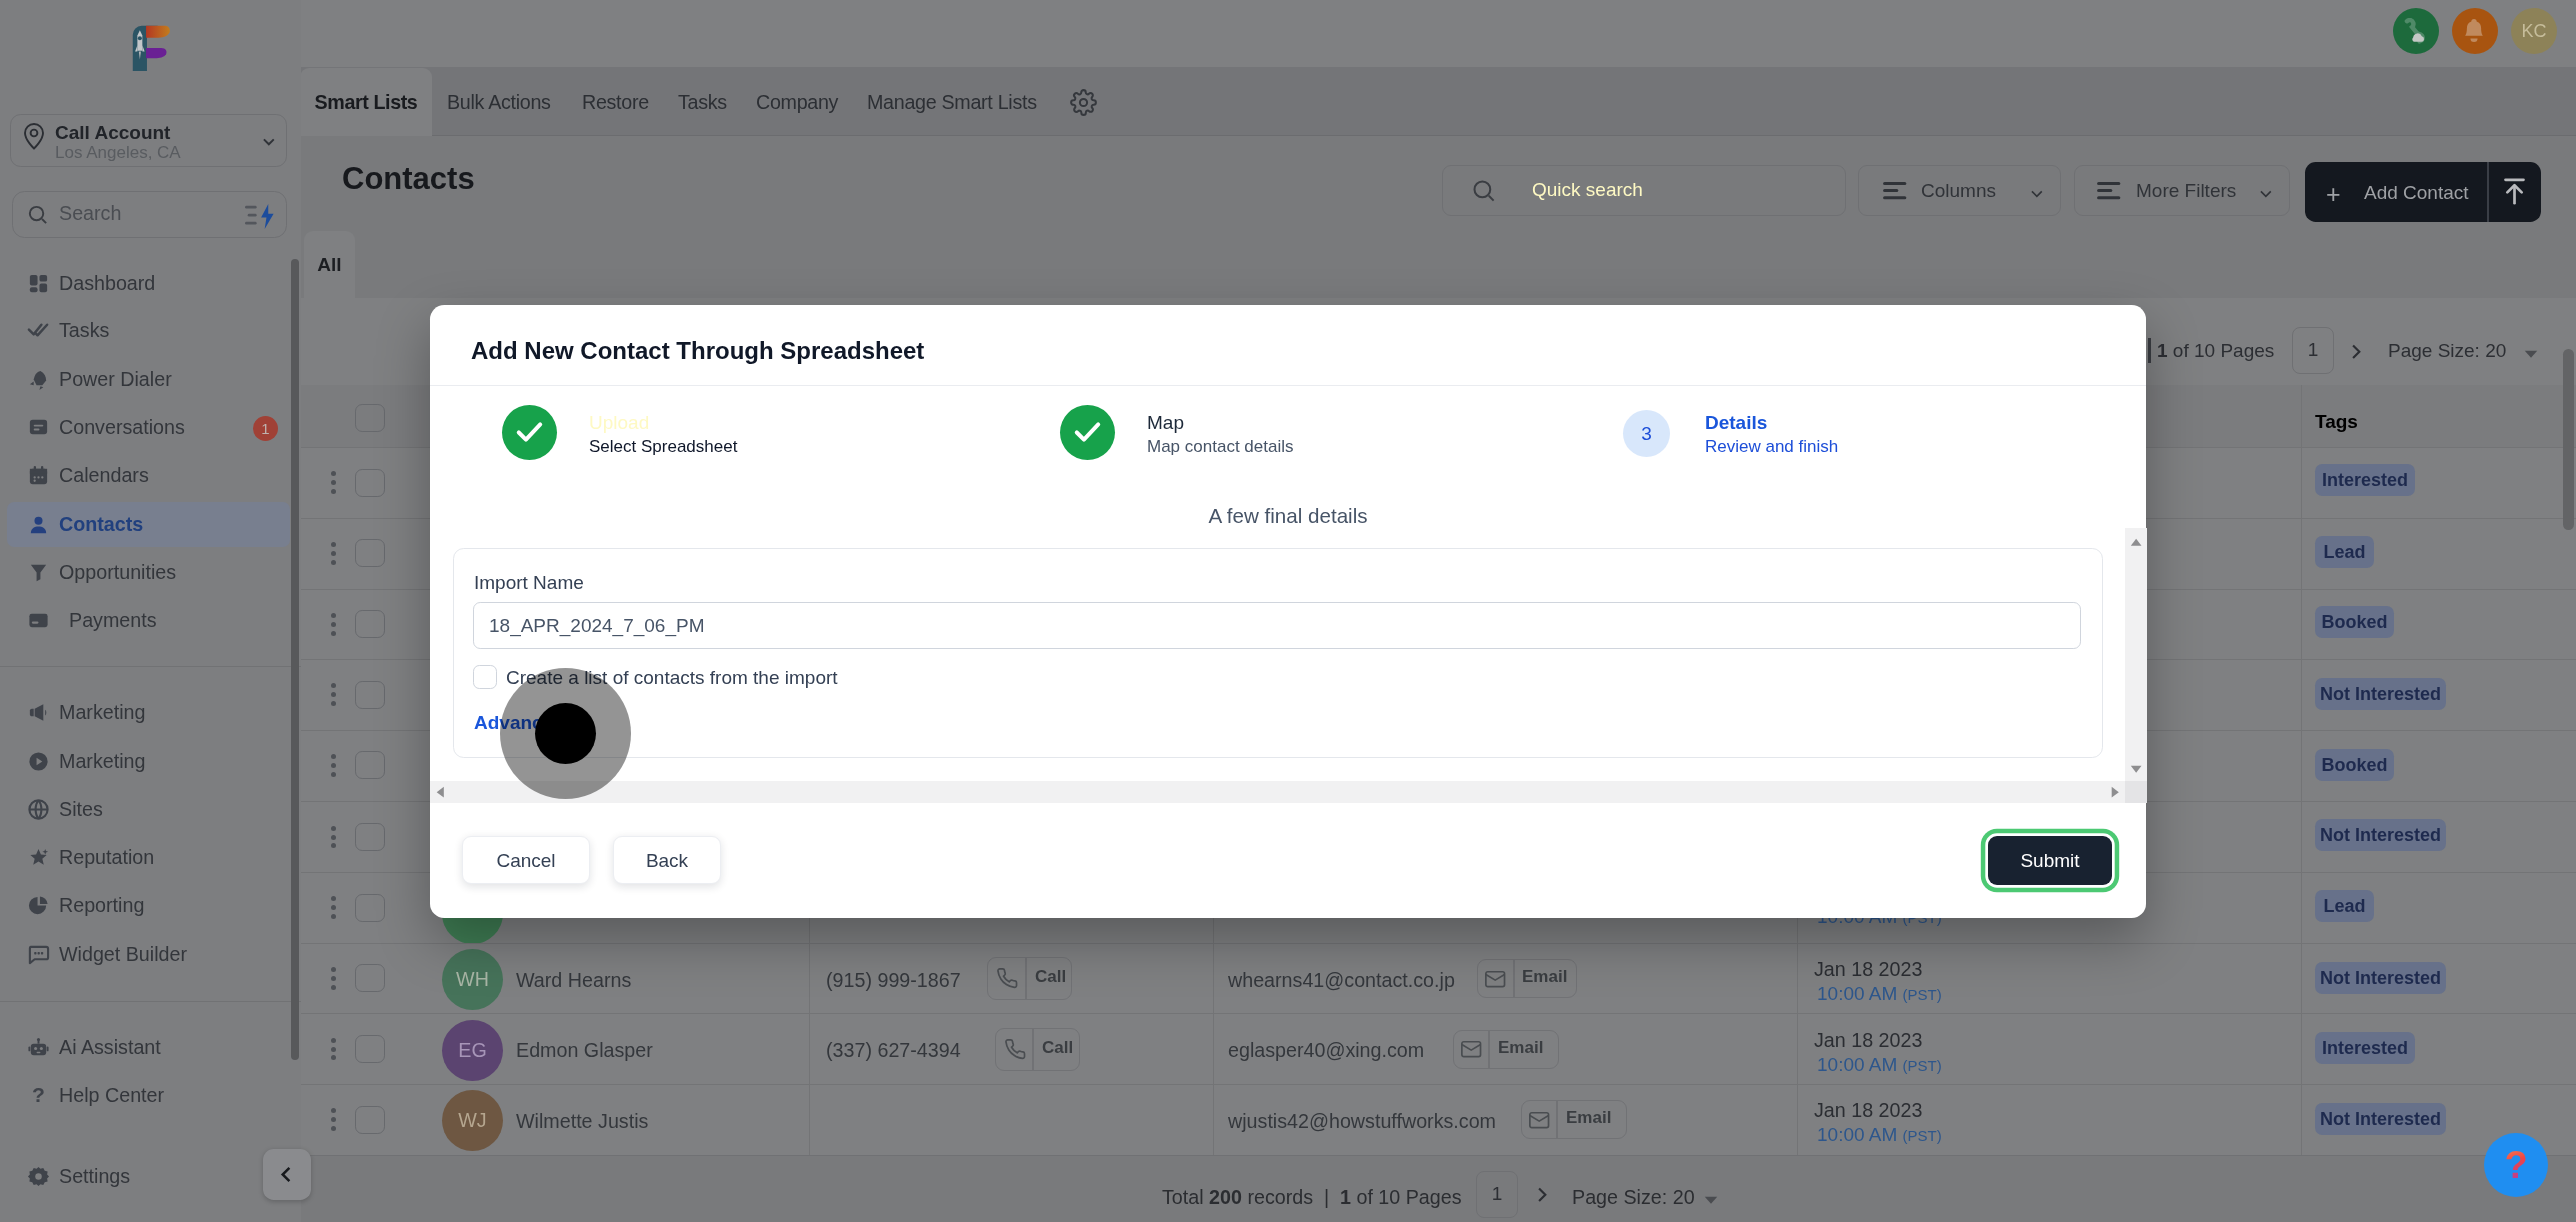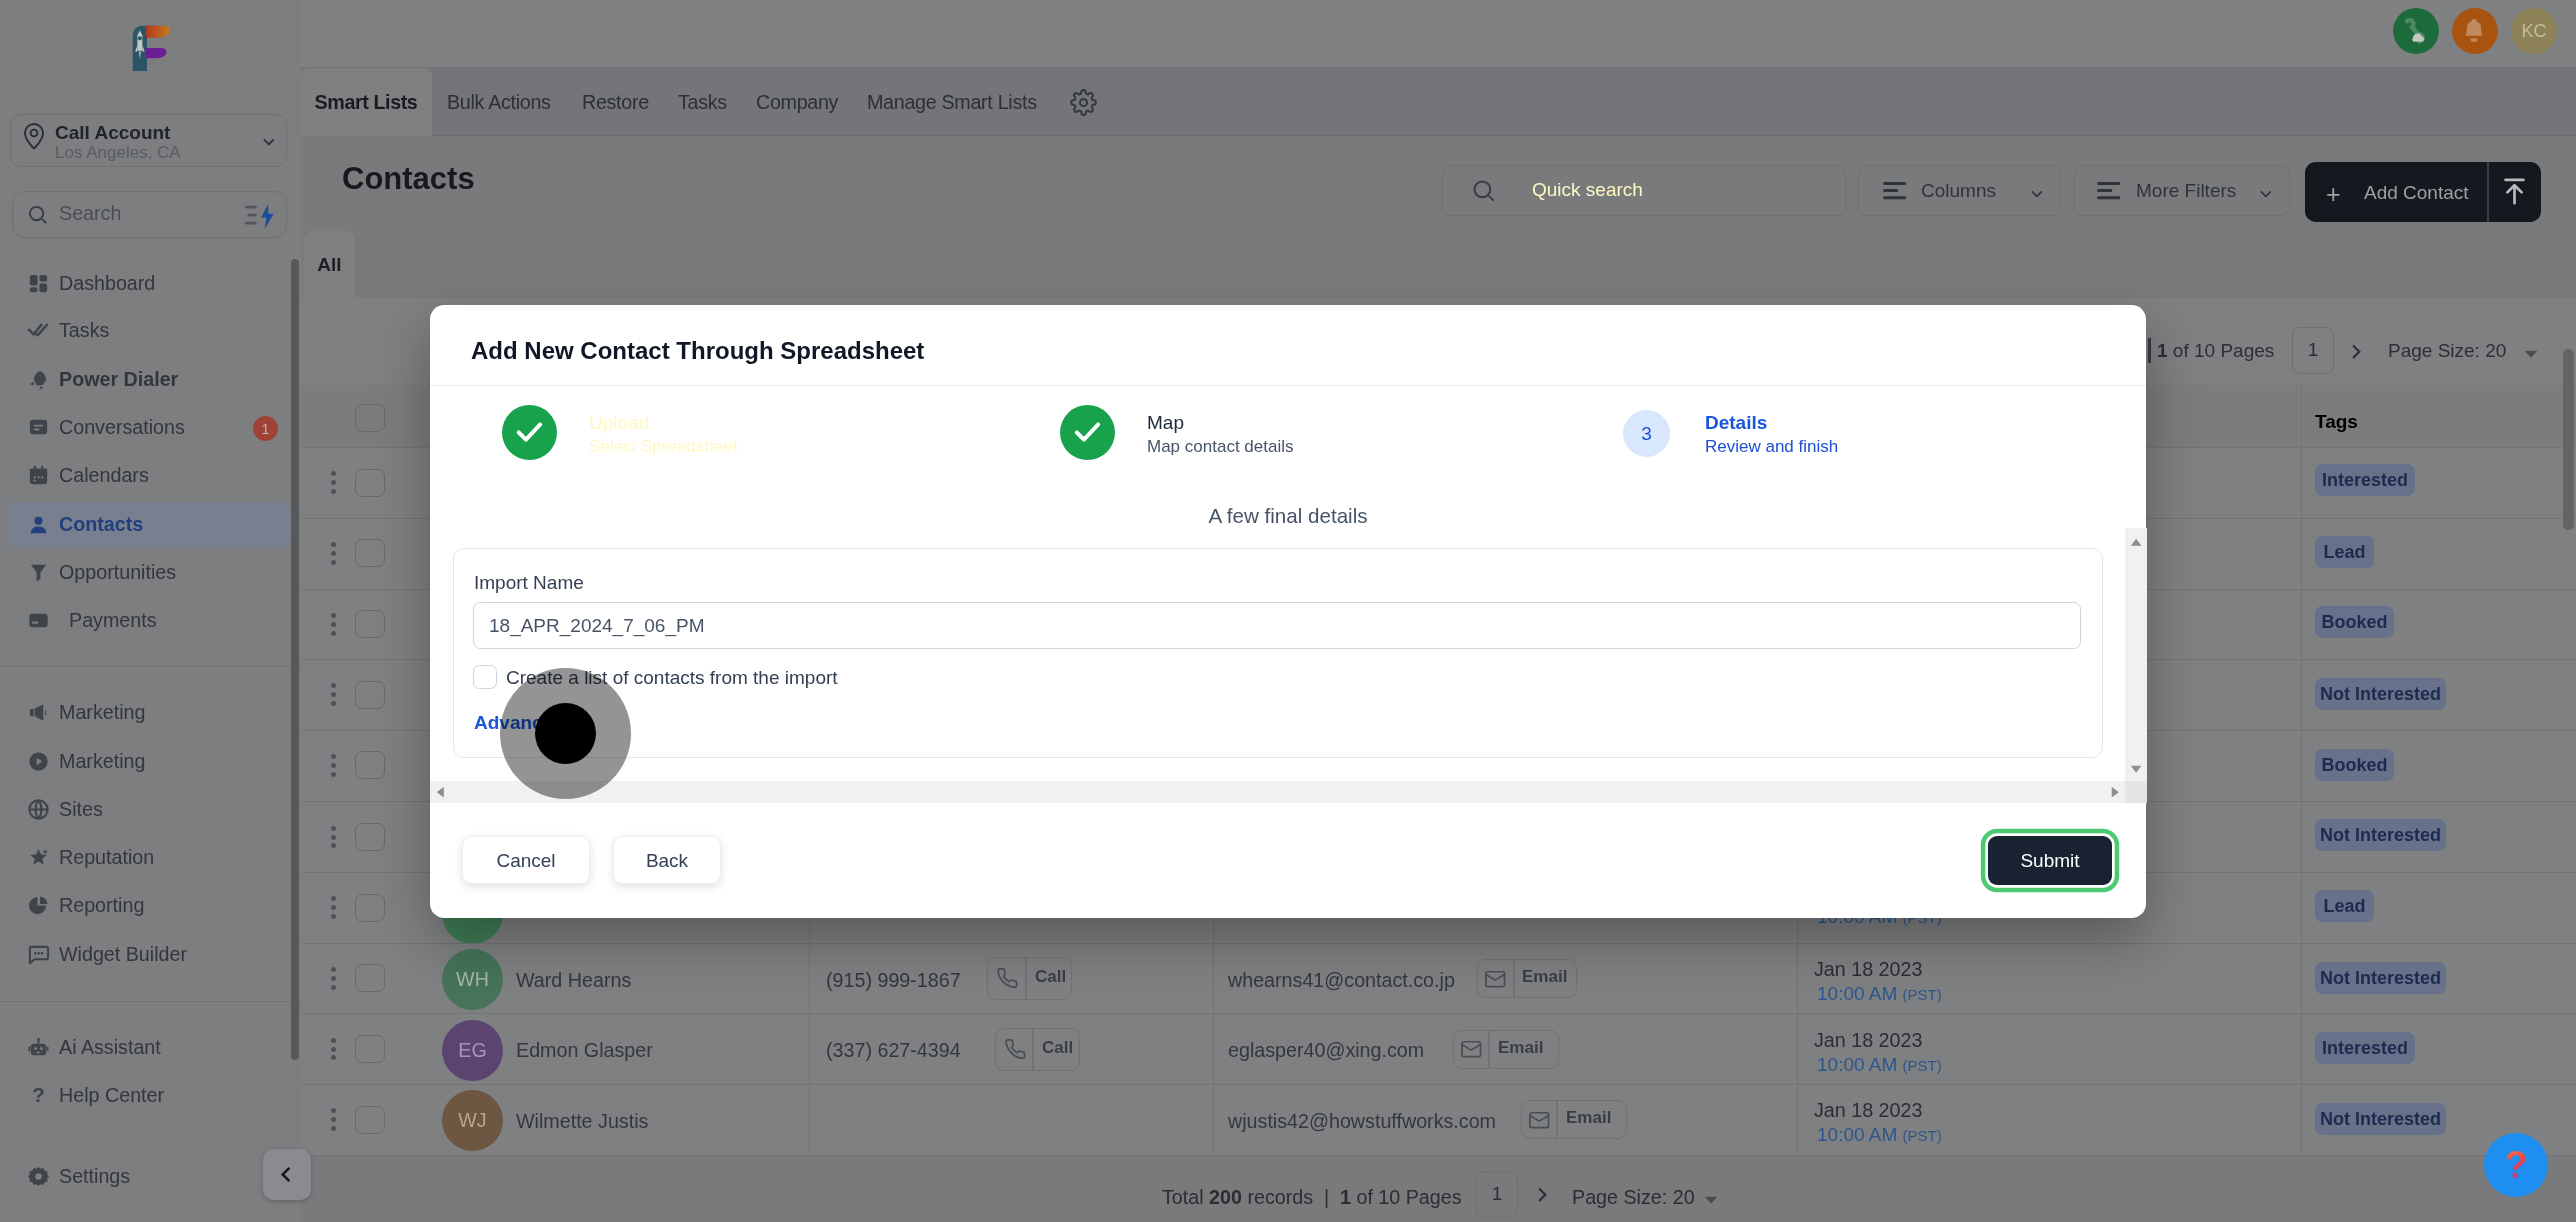--- a/index.html
+++ b/index.html
@@ -302,21 +302,21 @@
     <svg class="abs" style="left:27px;top:319px;" width="23" height="23" viewBox="0 0 24 24">
       <path d="M2 11 L7 16 L15 6" stroke="#3f434a" stroke-width="2.6" fill="none" stroke-linecap="round" stroke-linejoin="round"></path>
       <path d="M9 15 L11 17 L21 6" stroke="#3f434a" stroke-width="2.6" fill="none" stroke-linecap="round" stroke-linejoin="round"></path>
     </svg>
     <div class="abs" style="left:59px;top:319px;font-size:19.7px;color:#33363b;font-weight:normal;">Tasks</div>
     <svg class="abs" style="left:27px;top:368px;" width="23" height="23" viewBox="0 0 24 24">
       <path d="M14 3 C18 5 20 9 20 13 L16 18 L10 18 L7 12 C8 7 10 4 14 3 Z" fill="#3f434a"></path>
       <path d="M7 14 L3 17 L7 18 Z" fill="#3f434a"></path>
       <path d="M14 19 L13 23 L17 20 Z" fill="#3f434a"></path>
     </svg>
-    <div class="abs" style="left:59px;top:368px;font-size:19.7px;color:#33363b;font-weight:bold;">Power Dialer</div>
+    <div class="abs" style="left:59px;top:368px;font-size:19.7px;color:#33363b;font-weight:normal;">Power Dialer</div>
     <svg class="abs" style="left:27px;top:416px;" width="23" height="23" viewBox="0 0 24 24">
       <rect x="3" y="4" width="18" height="15" rx="3" fill="#3f434a"></rect>
       <rect x="7" y="9" width="10" height="2" rx="1" fill="#7d7e80"></rect>
       <rect x="7" y="13" width="6" height="2" rx="1" fill="#7d7e80"></rect>
     </svg>
     <div class="abs" style="left:59px;top:416px;font-size:19.7px;color:#33363b;font-weight:normal;">Conversations</div>
     <svg class="abs" style="left:27px;top:464px;" width="23" height="23" viewBox="0 0 24 24">
       <rect x="3" y="5" width="18" height="16" rx="3" fill="#3f434a"></rect>
       <rect x="3" y="5" width="18" height="5" fill="#3f434a"></rect>
       <rect x="7" y="2" width="2.4" height="5" rx="1.2" fill="#3f434a"></rect>
@@ -407,21 +407,21 @@
 
 <div class="abs" style="left:430px;top:305px;width:1716px;height:613px;background:#ffffff;border-radius:14.3px;box-shadow:0 21.5px 54px rgba(0,0,0,0.3);"></div>
 <div class="abs" style="left:471px;top:337px;font-size:24px;font-weight:bold;color:#101828;">Add New Contact Through Spreadsheet</div>
 <div class="abs" style="left:430px;top:385px;width:1716px;height:0.9px;background:#eaecf0;"></div>
 
 <div class="abs" style="left:502px;top:405px;width:55px;height:55px;border-radius:50%;background:#17a24b;"></div>
 <svg class="abs" style="left:515px;top:420px;" width="29" height="25" viewBox="0 0 32 28">
     <path d="M4 14 L12 22 L28 5" stroke="#ffffff" stroke-width="4.5" fill="none" stroke-linecap="round" stroke-linejoin="round"></path>
   </svg>
 <div class="abs" style="left:589px;top:412px;font-size:19px;color:#fef9c3;font-weight:500;">Upload</div>
-<div class="abs" style="left:589px;top:437px;font-size:17px;color:#fef9c3;">Select Spreadsheet</div>
+<div class="abs" style="left:589px;top:437px;font-size:17px;color:#0f172a;">Select Spreadsheet</div>
 
 <div class="abs" style="left:1060px;top:405px;width:55px;height:55px;border-radius:50%;background:#17a24b;"></div>
 <svg class="abs" style="left:1073px;top:420px;" width="29" height="25" viewBox="0 0 32 28">
     <path d="M4 14 L12 22 L28 5" stroke="#ffffff" stroke-width="4.5" fill="none" stroke-linecap="round" stroke-linejoin="round"></path>
   </svg>
 <div class="abs" style="left:1147px;top:412px;font-size:19px;color:#1d2939;font-weight:500;">Map</div>
 <div class="abs" style="left:1147px;top:437px;font-size:17px;color:#475467;">Map contact details</div>
 
 <div class="abs flex" style="left:1623px;top:410px;width:47px;height:47px;border-radius:50%;background:#d8e7fb;justify-content:center;font-size:19px;color:#1d4ed8;">3</div>
 <div class="abs" style="left:1705px;top:412px;font-size:19px;color:#1a56db;font-weight:bold;">Details</div>

